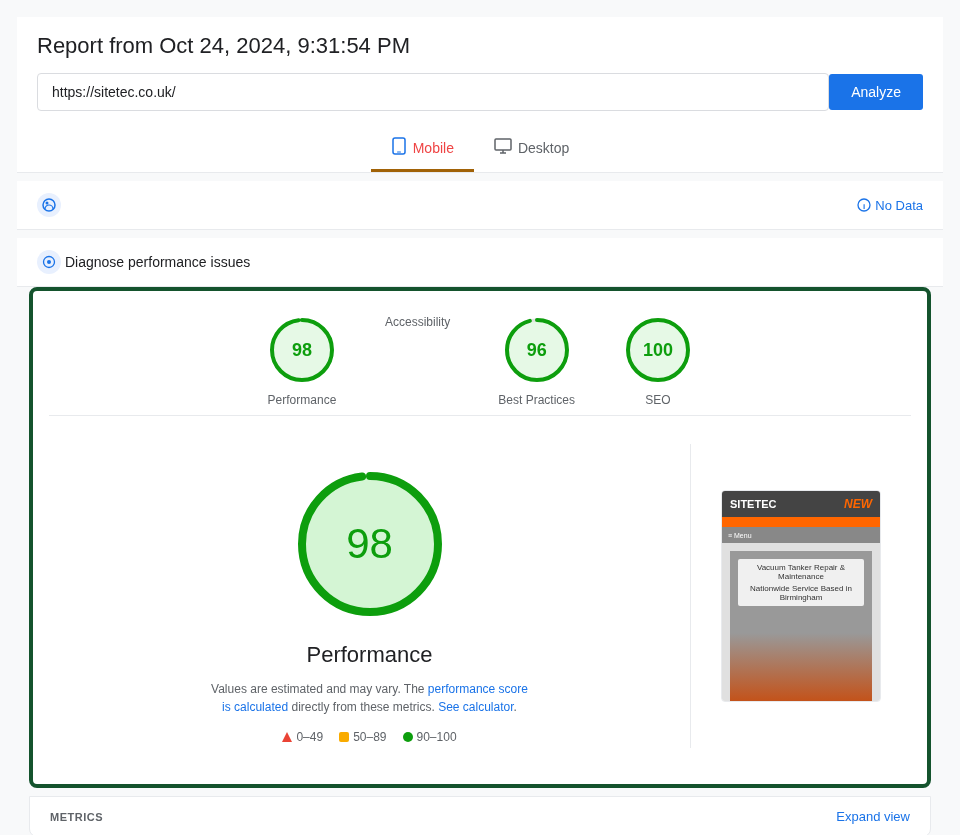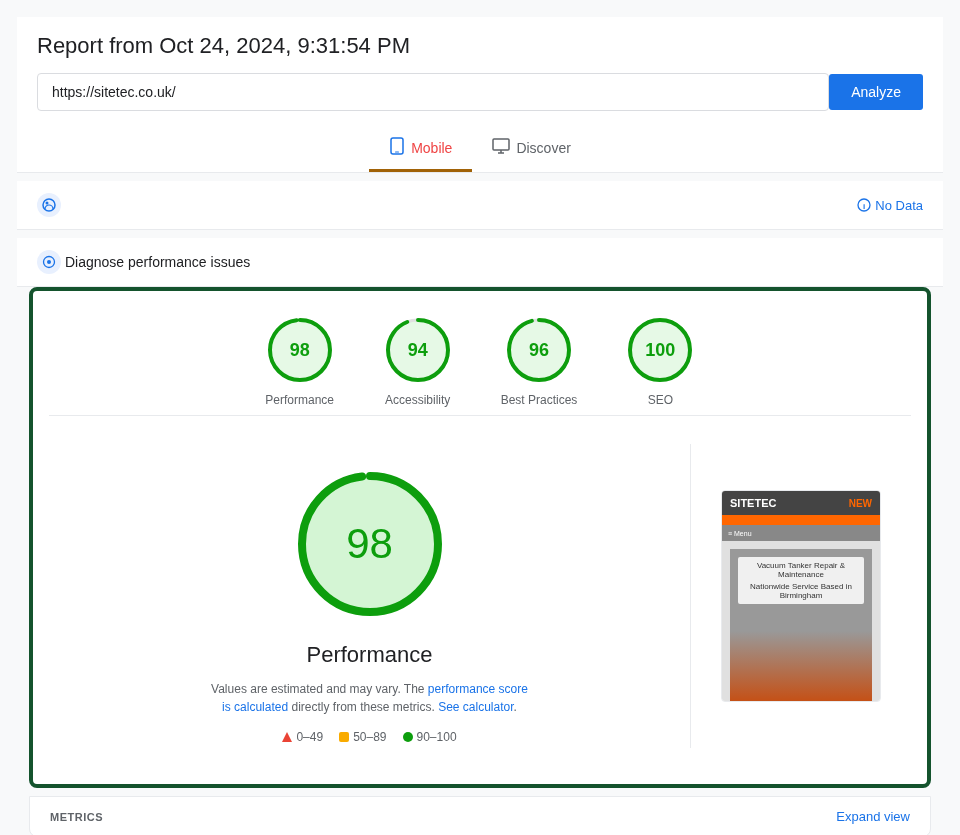--- a/index.html
+++ b/index.html
@@ -346,21 +346,21 @@
         <span>Mobile</span>
       </div>
       <div class="tab">
         <span class="tab-icon">
           <svg width="18" height="16" viewBox="0 0 18 16" fill="none" xmlns="http://www.w3.org/2000/svg">
             <rect x="1" y="1" width="16" height="11" rx="1" stroke="#5f6368" stroke-width="1.5" fill="none"></rect>
             <line x1="6" y1="15" x2="12" y2="15" stroke="#5f6368" stroke-width="1.5"></line>
             <line x1="9" y1="12" x2="9" y2="15" stroke="#5f6368" stroke-width="1.5"></line>
           </svg>
         </span>
-        <span>Discover</span>
+        <span>Desktop</span>
       </div>
     </div>
   </div>
 
   <div class="section-bar">
     <div class="section-bar-left">
       <div class="section-icon">
         <svg width="14" height="14" viewBox="0 0 14 14" fill="none">
           <circle cx="7" cy="7" r="6" stroke="#1a73e8" stroke-width="1.5" fill="#e8f0fe"></circle>
           <circle cx="5" cy="5" r="1.5" fill="#1a73e8"></circle>
@@ -395,27 +395,20 @@
           <svg width="70" height="70" viewBox="0 0 70 70">
             <circle cx="35" cy="35" r="30" fill="#e6f9e6" stroke="#e0e0e0" stroke-width="3"></circle>
             <circle cx="35" cy="35" r="30" fill="none" stroke="#0d9e0d" stroke-width="4" stroke-dasharray="188.5" stroke-dashoffset="3.77" stroke-linecap="round"></circle>
           </svg>
           <span class="score-circle-inner">98</span>
         </div>
         <span class="score-label">Performance</span>
       </div>
 
       <div class="score-item">
-        <div class="score-circle">
-          <svg width="70" height="70" viewBox="0 0 70 70">
-            <circle cx="35" cy="35" r="30" fill="#e6f9e6" stroke="#e0e0e0" stroke-width="3"></circle>
-            <circle cx="35" cy="35" r="30" fill="none" stroke="#0d9e0d" stroke-width="4" stroke-dasharray="188.5" stroke-dashoffset="11.31" stroke-linecap="round"></circle>
-          </svg>
-          <span class="score-circle-inner">94</span>
-        </div>
         <span class="score-label">Accessibility</span>
       </div>
 
       <div class="score-item">
         <div class="score-circle">
           <svg width="70" height="70" viewBox="0 0 70 70">
             <circle cx="35" cy="35" r="30" fill="#e6f9e6" stroke="#e0e0e0" stroke-width="3"></circle>
             <circle cx="35" cy="35" r="30" fill="none" stroke="#0d9e0d" stroke-width="4" stroke-dasharray="188.5" stroke-dashoffset="7.54" stroke-linecap="round"></circle>
           </svg>
           <span class="score-circle-inner">96</span>
@@ -464,21 +457,21 @@
             <span>90–100</span>
           </div>
         </div>
       </div>
       <div class="vert-divider"></div>
 
       <div class="screenshot-right">
         <div class="screenshot-img">
           <div class="screenshot-header">
             <span>SITETEC</span>
-            <span style="font-size:10px; color:#ff6600; font-weight:700;">NEW</span>
+            <span style="font-size:12px; color:#ff6600; font-weight:700;font-style:italic;">NEW</span>
           </div>
           <div class="screenshot-orange"></div>
           <div style="background:#888;height:16px;display:flex;align-items:center;padding:0 6px;">
             <span style="font-size:7px;color:#fff;">≡ Menu</span>
           </div>
           <div class="screenshot-body">
             <div style="width:100%;height:100%;background: linear-gradient(180deg, #999 50%, #cc4400 100%);display:flex;flex-direction:column;justify-content:flex-start;align-items:center;padding:8px;">
               <div class="screenshot-text">
                 <div>Vacuum Tanker Repair &amp;
 Maintenance</div>

